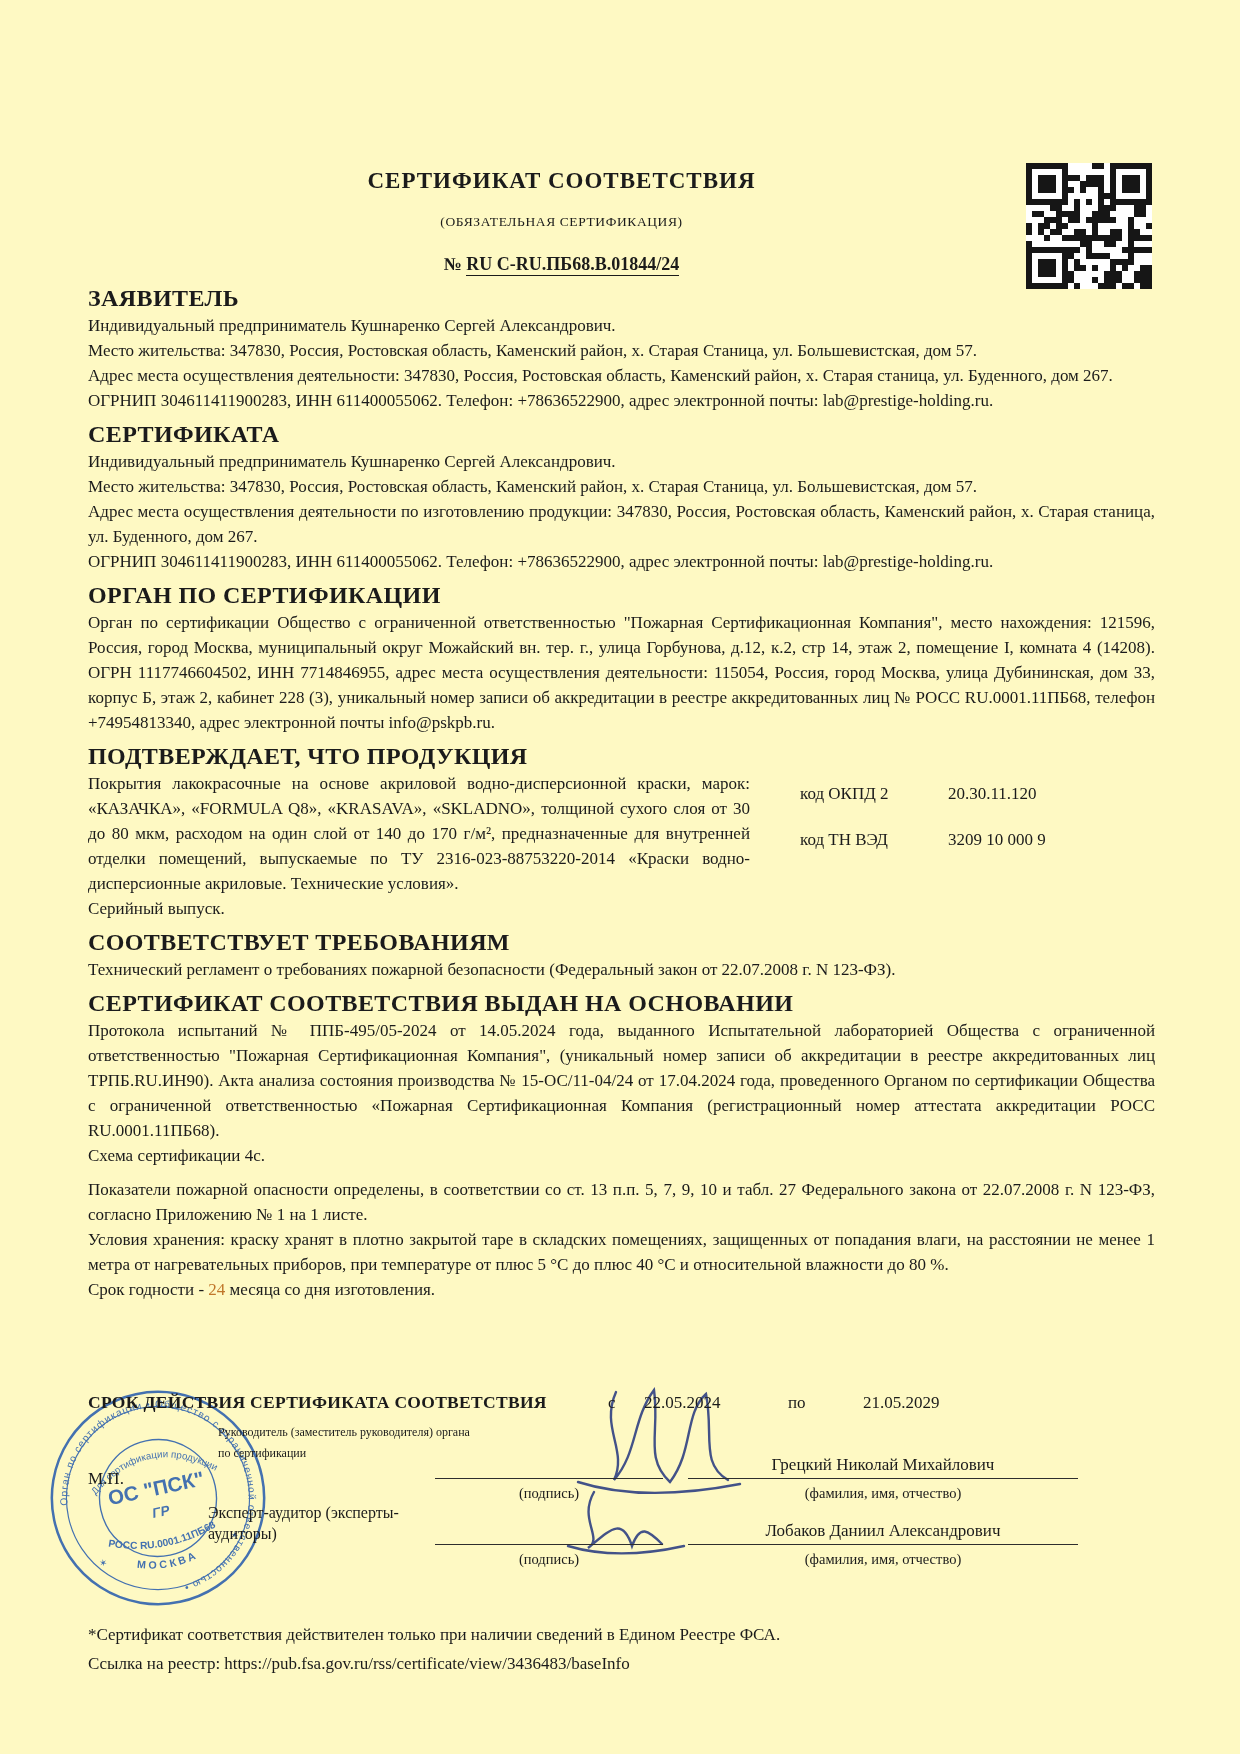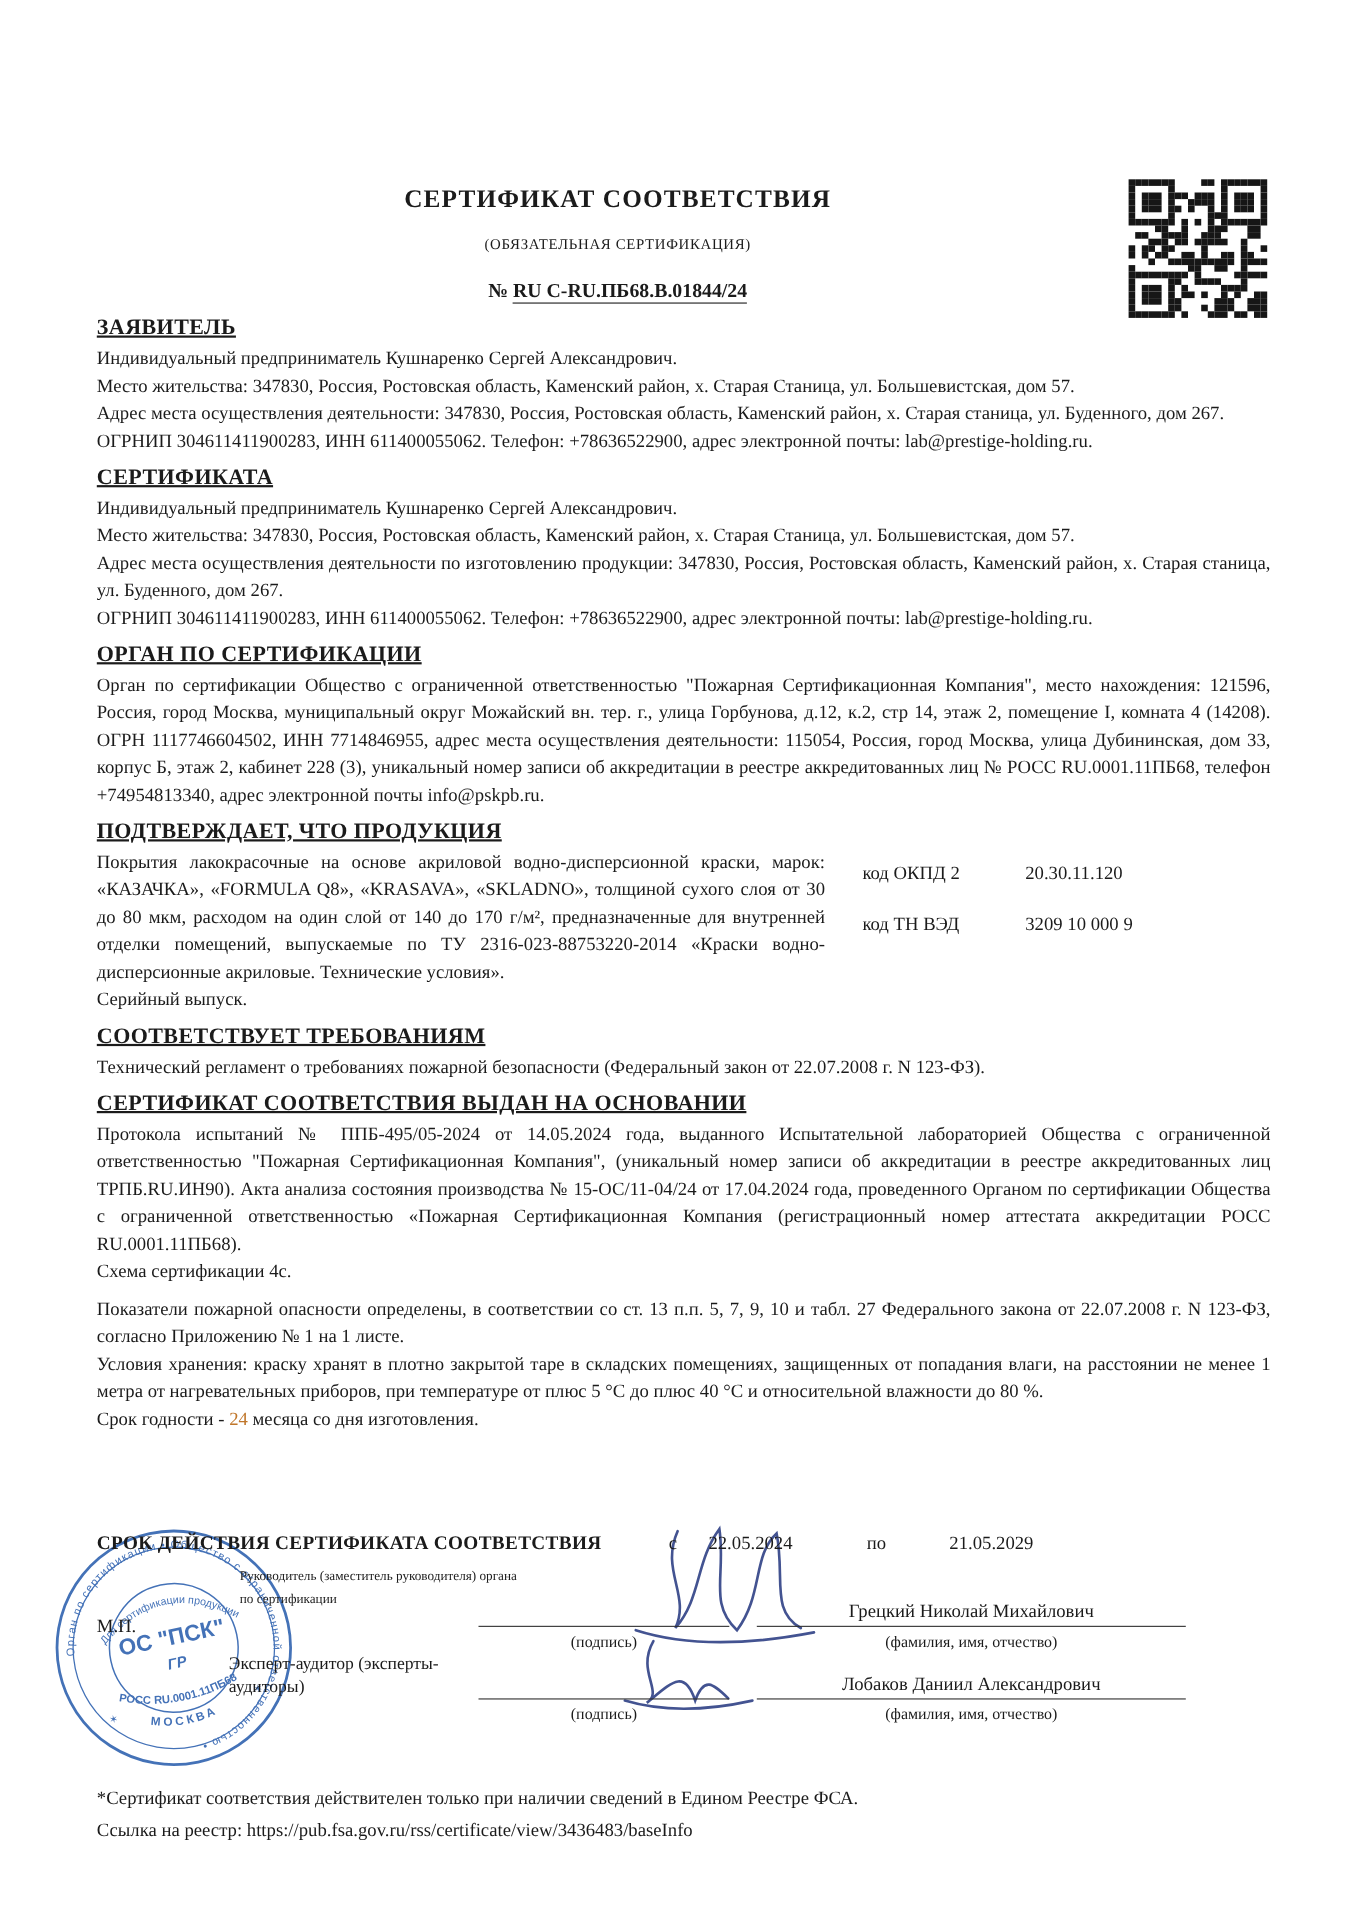--- a/index.html
+++ b/index.html
@@ -1,21 +1,21 @@
 <!DOCTYPE html>
 <html lang="ru"><head>
 <meta charset="utf-8">
 <style>
   html,body{margin:0;padding:0;background:#e8e8e8;}
   .page{
     position:relative;
     width:1240px;
     min-height:1754px;
     margin:0 auto;
-    background:#ffffff;
+    background:#fef9c3;
     color:#1b1b1b;
     font-family:"Liberation Serif","DejaVu Serif",serif;
     font-size:17px;
     line-height:25px;
     box-sizing:border-box;
     padding:168px 85px 40px 88px;
     overflow:hidden;
   }
   
   .doc-header{ text-align:center; padding-right:120px; }
@@ -23,27 +23,27 @@
   .doc-subtitle{ font-size:13.5px; letter-spacing:.6px; margin:0 0 18px 0; }
   .doc-number{ font-size:18px; font-weight:bold; }
   .doc-number .num-underline{ border-bottom:1.6px solid #1b1b1b; padding-bottom:1px; }
   
   .qr{ position:absolute; top:163px; right:88px; width:126px; height:126px; background:#fff; }
   .qr-grid{ display:grid; grid-template-columns:repeat(21,6px); grid-auto-rows:6px; }
   .qc{ background:transparent; }
   .qd{ background:#161616; }
   
   .sec{ margin-top:9px; }
-  .sec-heading{ font-weight:bold; font-size:20px; letter-spacing:.4px; margin:4px 0 2px 0;text-decoration:underline; }
+  .sec-heading{ font-weight:bold; font-size:24px; letter-spacing:.4px; margin:4px 0 2px 0; }
   .para{ margin:0; text-align:justify; }
   .para.nojust{ text-align:left; }
   
   .product-flex{ display:flex; align-items:flex-start; }
   .product-desc{ width:662px; text-align:justify; margin:0; }
-  .product-codes{ margin-left:34px; flex:1; padding-top:10px; }
+  .product-codes{ margin-left:50px; flex:1; padding-top:10px; }
   .code-row{ display:flex; margin-bottom:21px; }
   .code-label{ width:148px; }
   .code-value{ flex:1; }
   .hl{ color:#c0762a; }
   
   .validity{ position:relative; height:212px; margin-top:78px; }
   .validity-heading{ position:absolute; left:0; top:10px; font-weight:bold; font-size:17.5px; letter-spacing:.3px; white-space:nowrap; }
   .v-from-label{ position:absolute; left:520px; top:10px; }
   .v-from-date{ position:absolute; left:556px; top:10px; }
   .v-to-label{ position:absolute; left:700px; top:10px; }

